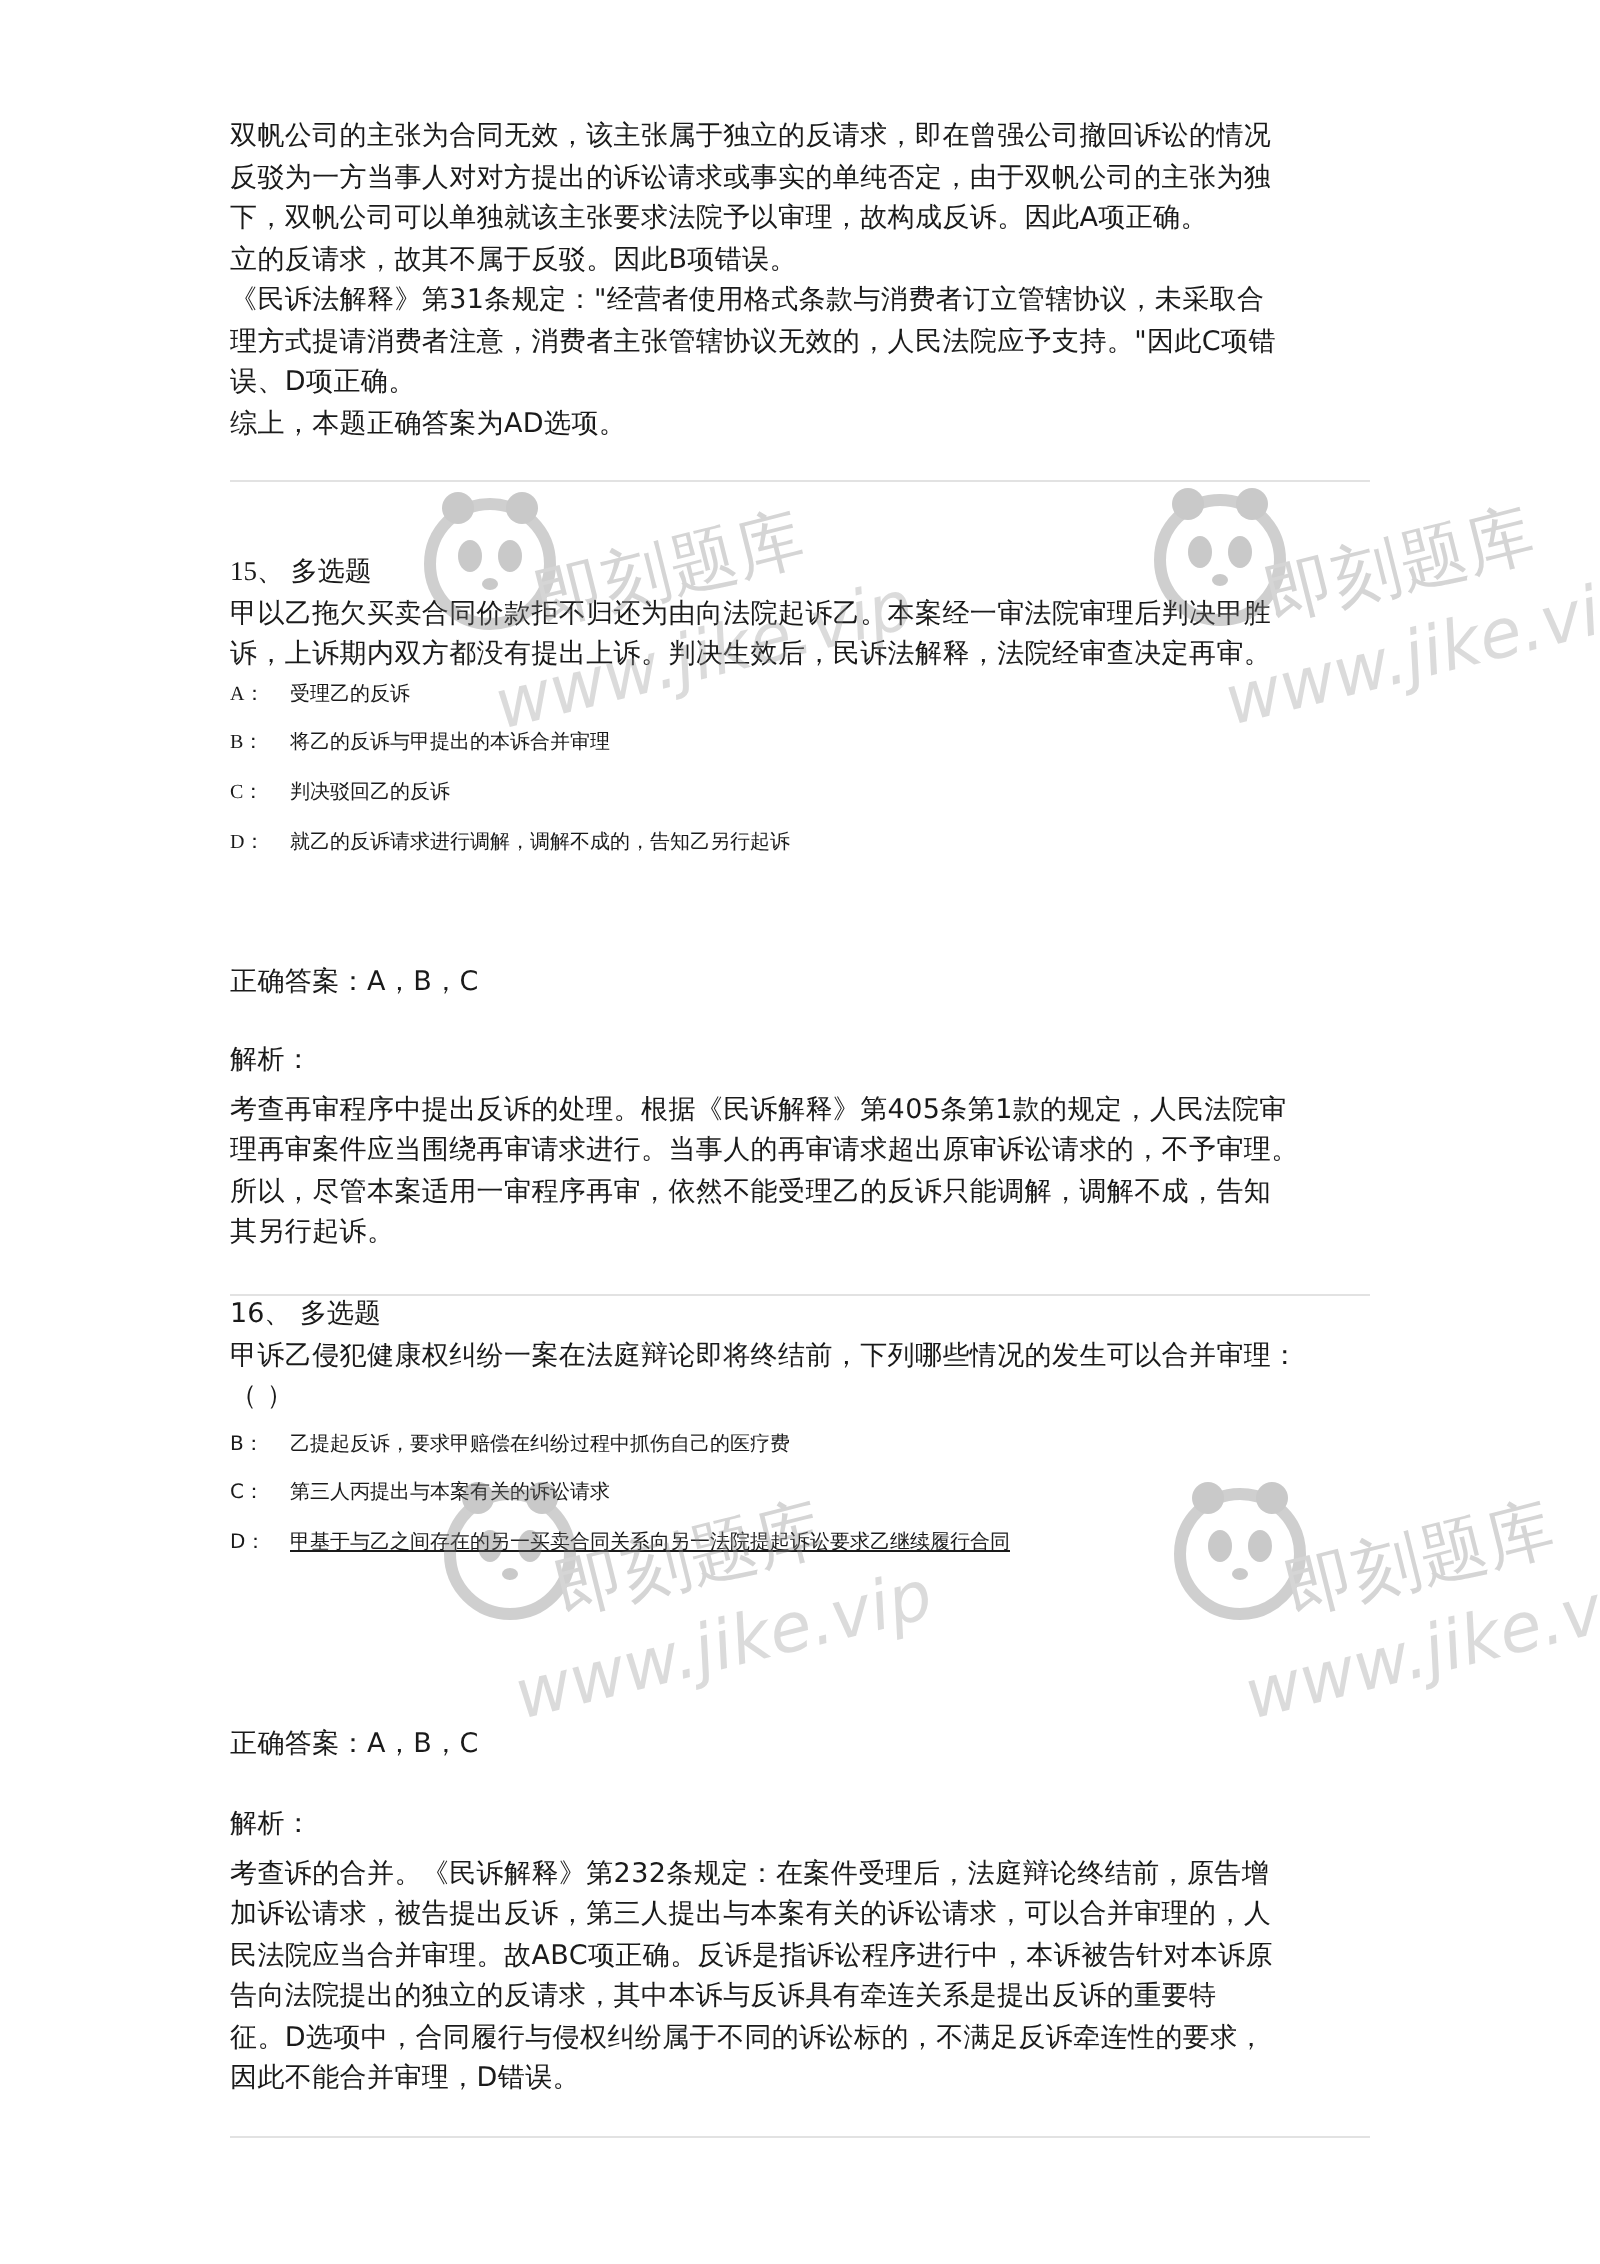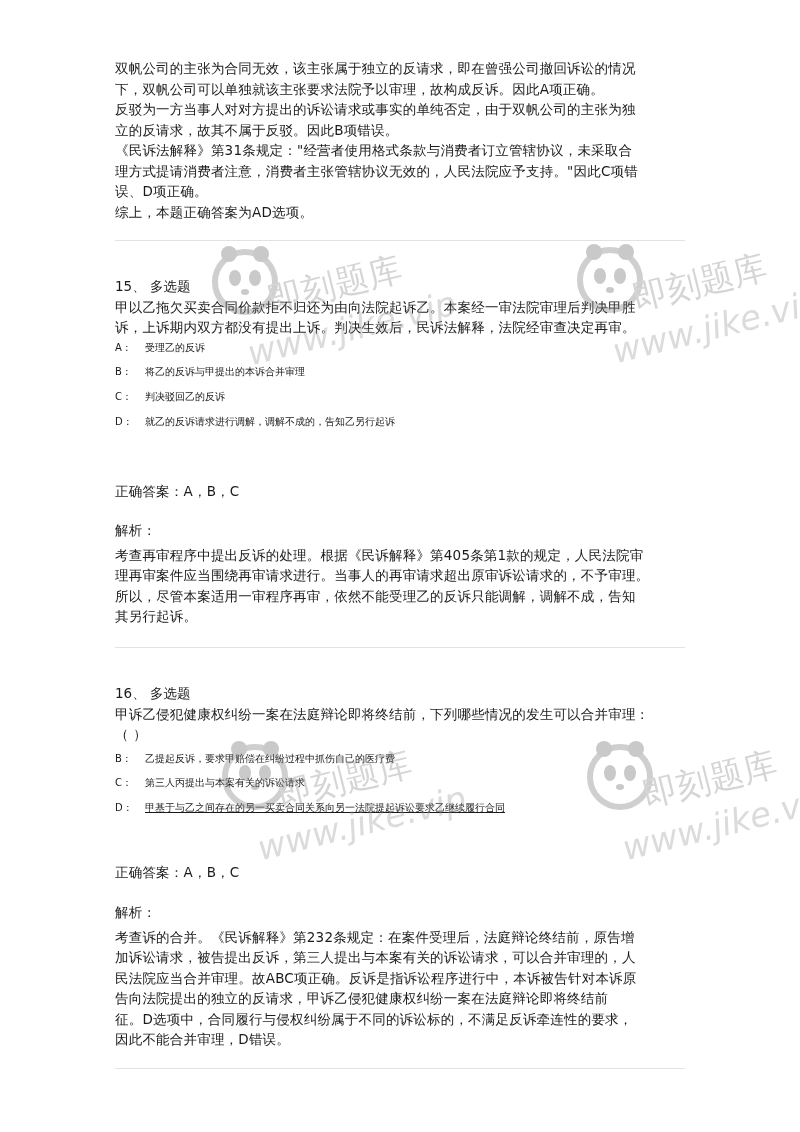--- a/index.html
+++ b/index.html
@@ -23,32 +23,32 @@
     .wm .wm-url {
       position: absolute; font-size: 34px; color: #999; transform: rotate(-14deg);
       font-family: "DejaVu Sans", sans-serif; white-space: nowrap; font-style: italic;
     }
   </style>
 </head>
 <body>
 
 <div class="abs" style="top:58px;">
   <p class="p">双帆公司的主张为合同无效，该主张属于独立的反请求，即在曾强公司撤回诉讼的情况</p>
+  <p class="p">反驳为一方当事人对对方提出的诉讼请求或事实的单纯否定，由于双帆公司的主张为独</p>
   <p class="p">下，双帆公司可以单独就该主张要求法院予以审理，故构成反诉。因此A项正确。</p>
-  <p class="p">反驳为一方当事人对对方提出的诉讼请求或事实的单纯否定，由于双帆公司的主张为独</p>
   <p class="p">立的反请求，故其不属于反驳。因此B项错误。</p>
   <p class="p">《民诉法解释》第31条规定："经营者使用格式条款与消费者订立管辖协议，未采取合</p>
   <p class="p">理方式提请消费者注意，消费者主张管辖协议无效的，人民法院应予支持。"因此C项错</p>
   <p class="p">误、D项正确。</p>
   <p class="p">综上，本题正确答案为AD选项。</p>
 </div>
 
 <div class="divider" style="top:240px;"></div>
 
-<div class="abs" style="top:276px;">
+<div class="abs" style="top:276px;font-family:Liberation Serif, serif;">
   <p class="qhead">
     <span>15、</span>
     <span>多选题</span>
   </p>
   <p class="p">甲以乙拖欠买卖合同价款拒不归还为由向法院起诉乙。本案经一审法院审理后判决甲胜</p>
   <p class="p">诉，上诉期内双方都没有提出上诉。判决生效后，民诉法解释，法院经审查决定再审。</p>
   <div class="opt"><span class="letter">A：</span><span>受理乙的反诉</span></div>
   <div class="opt"><span class="letter">B：</span><span>将乙的反诉与甲提出的本诉合并审理</span></div>
   <div class="opt"><span class="letter">C：</span><span>判决驳回乙的反诉</span></div>
   <div class="opt"><span class="letter">D：</span><span>就乙的反诉请求进行调解，调解不成的，告知乙另行起诉</span></div>
@@ -61,42 +61,42 @@
 <div class="abs" style="top:520px;">
   <p class="p" style="margin-bottom:4px;">解析：</p>
   <p class="p">考查再审程序中提出反诉的处理。根据《民诉解释》第405条第1款的规定，人民法院审</p>
   <p class="p">理再审案件应当围绕再审请求进行。当事人的再审请求超出原审诉讼请求的，不予审理。</p>
   <p class="p">所以，尽管本案适用一审程序再审，依然不能受理乙的反诉只能调解，调解不成，告知</p>
   <p class="p">其另行起诉。</p>
 </div>
 
 <div class="divider" style="top:647px;"></div>
 
-<div class="abs" style="top:683px;">
+<div class="abs" style="top:647px;">
   <p class="qhead">
     <span>16、</span>
     <span>多选题</span>
   </p>
   <p class="p">甲诉乙侵犯健康权纠纷一案在法庭辩论即将终结前，下列哪些情况的发生可以合并审理：</p>
   <p class="p" style="margin-bottom:4px;">（ ）</p>
   <div class="opt"><span class="letter">B：</span><span>乙提起反诉，要求甲赔偿在纠纷过程中抓伤自己的医疗费</span></div>
   <div class="opt"><span class="letter">C：</span><span>第三人丙提出与本案有关的诉讼请求</span></div>
   <div class="opt" style="white-space:nowrap;text-decoration:underline;"><span class="letter">D：</span><span>甲基于与乙之间存在的另一买卖合同关系向另一法院提起诉讼要求乙继续履行合同</span></div>
 </div>
 
 <div class="abs" style="top:862px;">
   <p class="p"><span>正确答案：</span><span>A，B，C</span></p>
 </div>
 
 <div class="abs" style="top:902px;">
   <p class="p" style="margin-bottom:4px;">解析：</p>
   <p class="p">考查诉的合并。《民诉解释》第232条规定：在案件受理后，法庭辩论终结前，原告增</p>
   <p class="p">加诉讼请求，被告提出反诉，第三人提出与本案有关的诉讼请求，可以合并审理的，人</p>
   <p class="p">民法院应当合并审理。故ABC项正确。反诉是指诉讼程序进行中，本诉被告针对本诉原</p>
-  <p class="p">告向法院提出的独立的反请求，甲诉乙侵犯健康权纠纷一案在法庭辩论即将终结前</p>
+  <p class="p">告向法院提出的独立的反请求，其中本诉与反诉具有牵连关系是提出反诉的重要特</p>
   <p class="p">征。D选项中，合同履行与侵权纠纷属于不同的诉讼标的，不满足反诉牵连性的要求，</p>
   <p class="p">因此不能合并审理，D错误。</p>
 </div>
 
 <div class="divider" style="top:1068px;"></div>
 
 <div class="wm" style="left:205px; top:240px; width:300px; height:150px;">
   <svg class="panda" width="80" height="80" viewBox="0 0 80 80">
     <circle cx="40" cy="42" r="30" fill="none" stroke="#777" stroke-width="6"></circle>
     <circle cx="24" cy="14" r="8" fill="#666"></circle>

